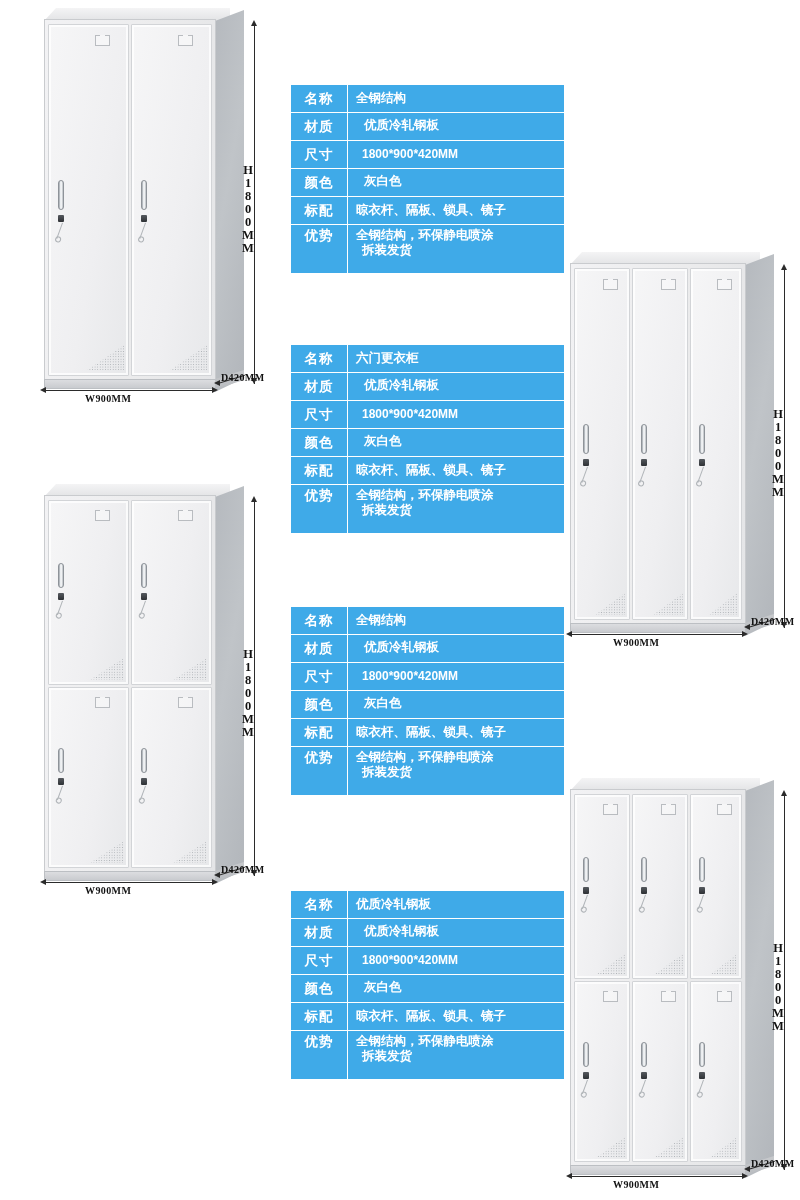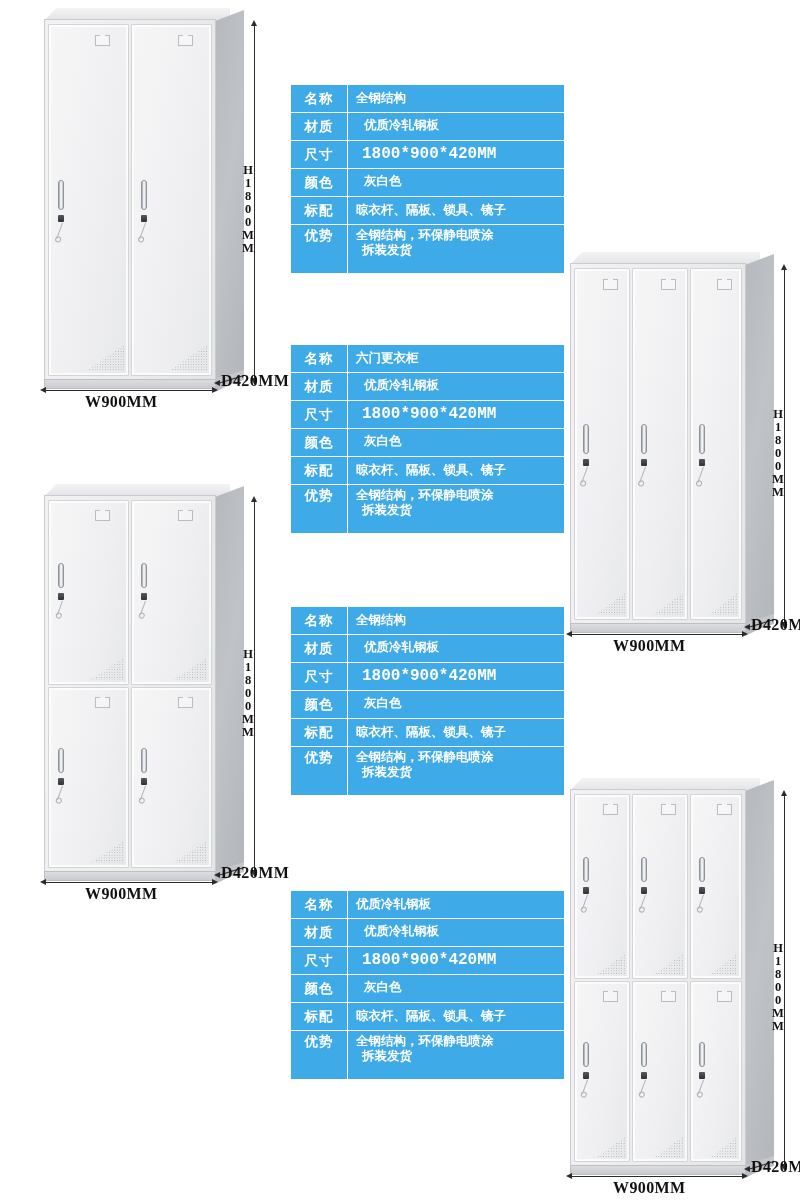--- a/index.html
+++ b/index.html
@@ -19,21 +19,21 @@
     font-family:"Liberation Sans","DejaVu Sans",sans-serif;
     line-height:1.18;
     padding:1px 2px;
   }
   .spec-table td.k{
     width:52px;text-align:center;font-size:13.5px;letter-spacing:1px;
   }
   .spec-table td.v{
     width:198px;text-align:left;padding-left:8px;font-size:12.5px;
   }
-  .spec-table td.v.num{font-family:Liberation Mono, monospace;font-size:16px;padding-left:14px;}
+  .spec-table td.v.num{font-family:Liberation Sans, sans-serif;font-size:12px;padding-left:14px;}
   .spec-table td.v.mid{padding-left:16px;font-family:Liberation Mono, monospace;}
   .spec-table tr.r td{height:25px;}
   .spec-table tr.rlast td{height:44px;vertical-align:top;padding-top:3px;}
   .v2{display:block;padding-left:6px;}
 
   
   .locker{position:absolute;}
   .lk-top{            
     position:absolute;left:0;top:0;
     background:#e9eaec;
@@ -99,21 +99,21 @@
       radial-gradient(#9fa4a9 38%,transparent 40%) 0 0/2.6px 2.6px;
     opacity:.85;
   }
   
   .dim-line{position:absolute;background:#2b2b2b;}
   .dim-lbl{
     position:absolute;color:#111;font-weight:bold;
     font-family:"Liberation Serif","DejaVu Serif",serif;
     white-space:nowrap;letter-spacing:.4px;
   }
-  .dim-lbl.h{font-size:16px;}
+  .dim-lbl.h{font-size:10px;}
   .dim-lbl.v{
     font-size:12.5px;
     writing-mode:vertical-rl;text-orientation:upright;letter-spacing:-1px;
   }
   .arw{position:absolute;width:0;height:0;}
 </style>
 </head>
 <body>
 
 <div class="stage">

